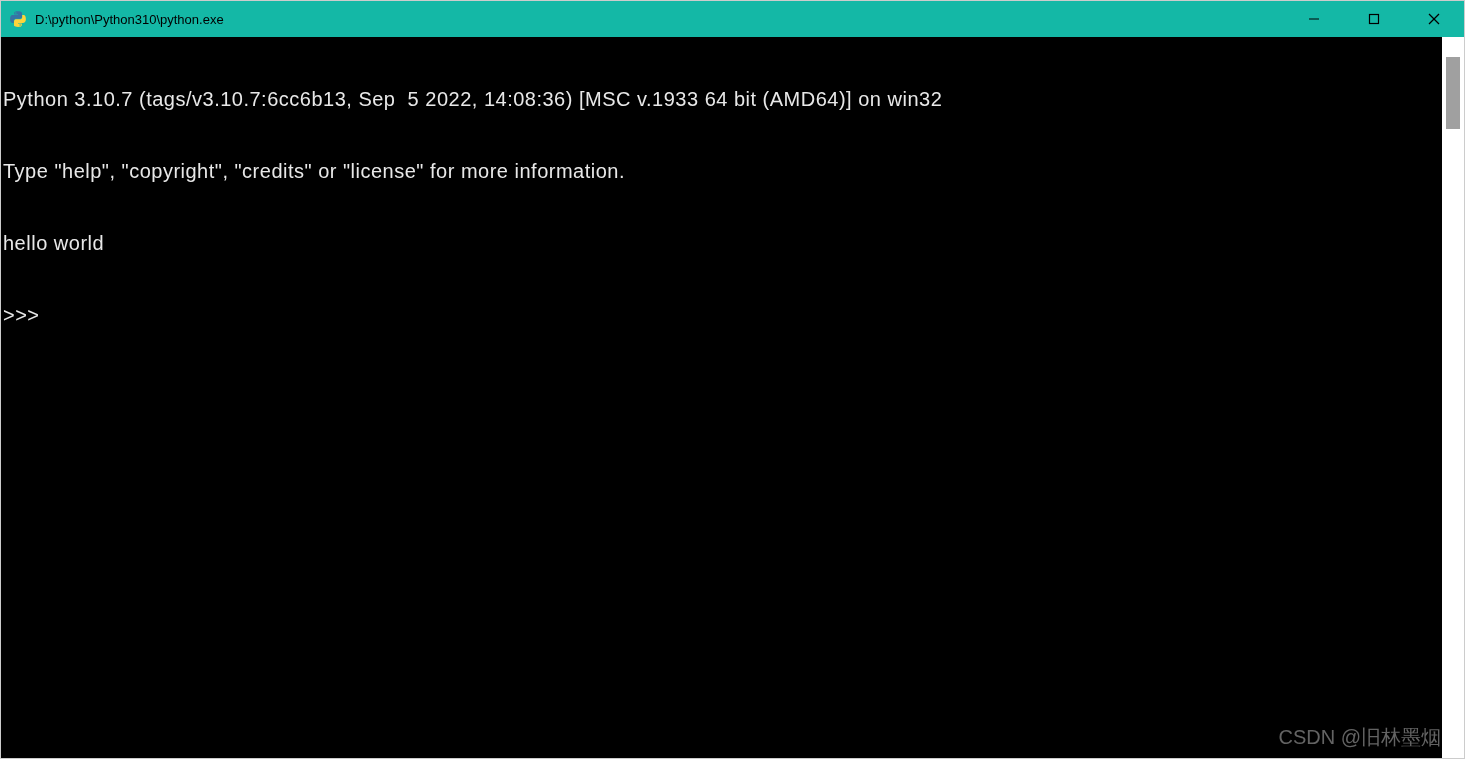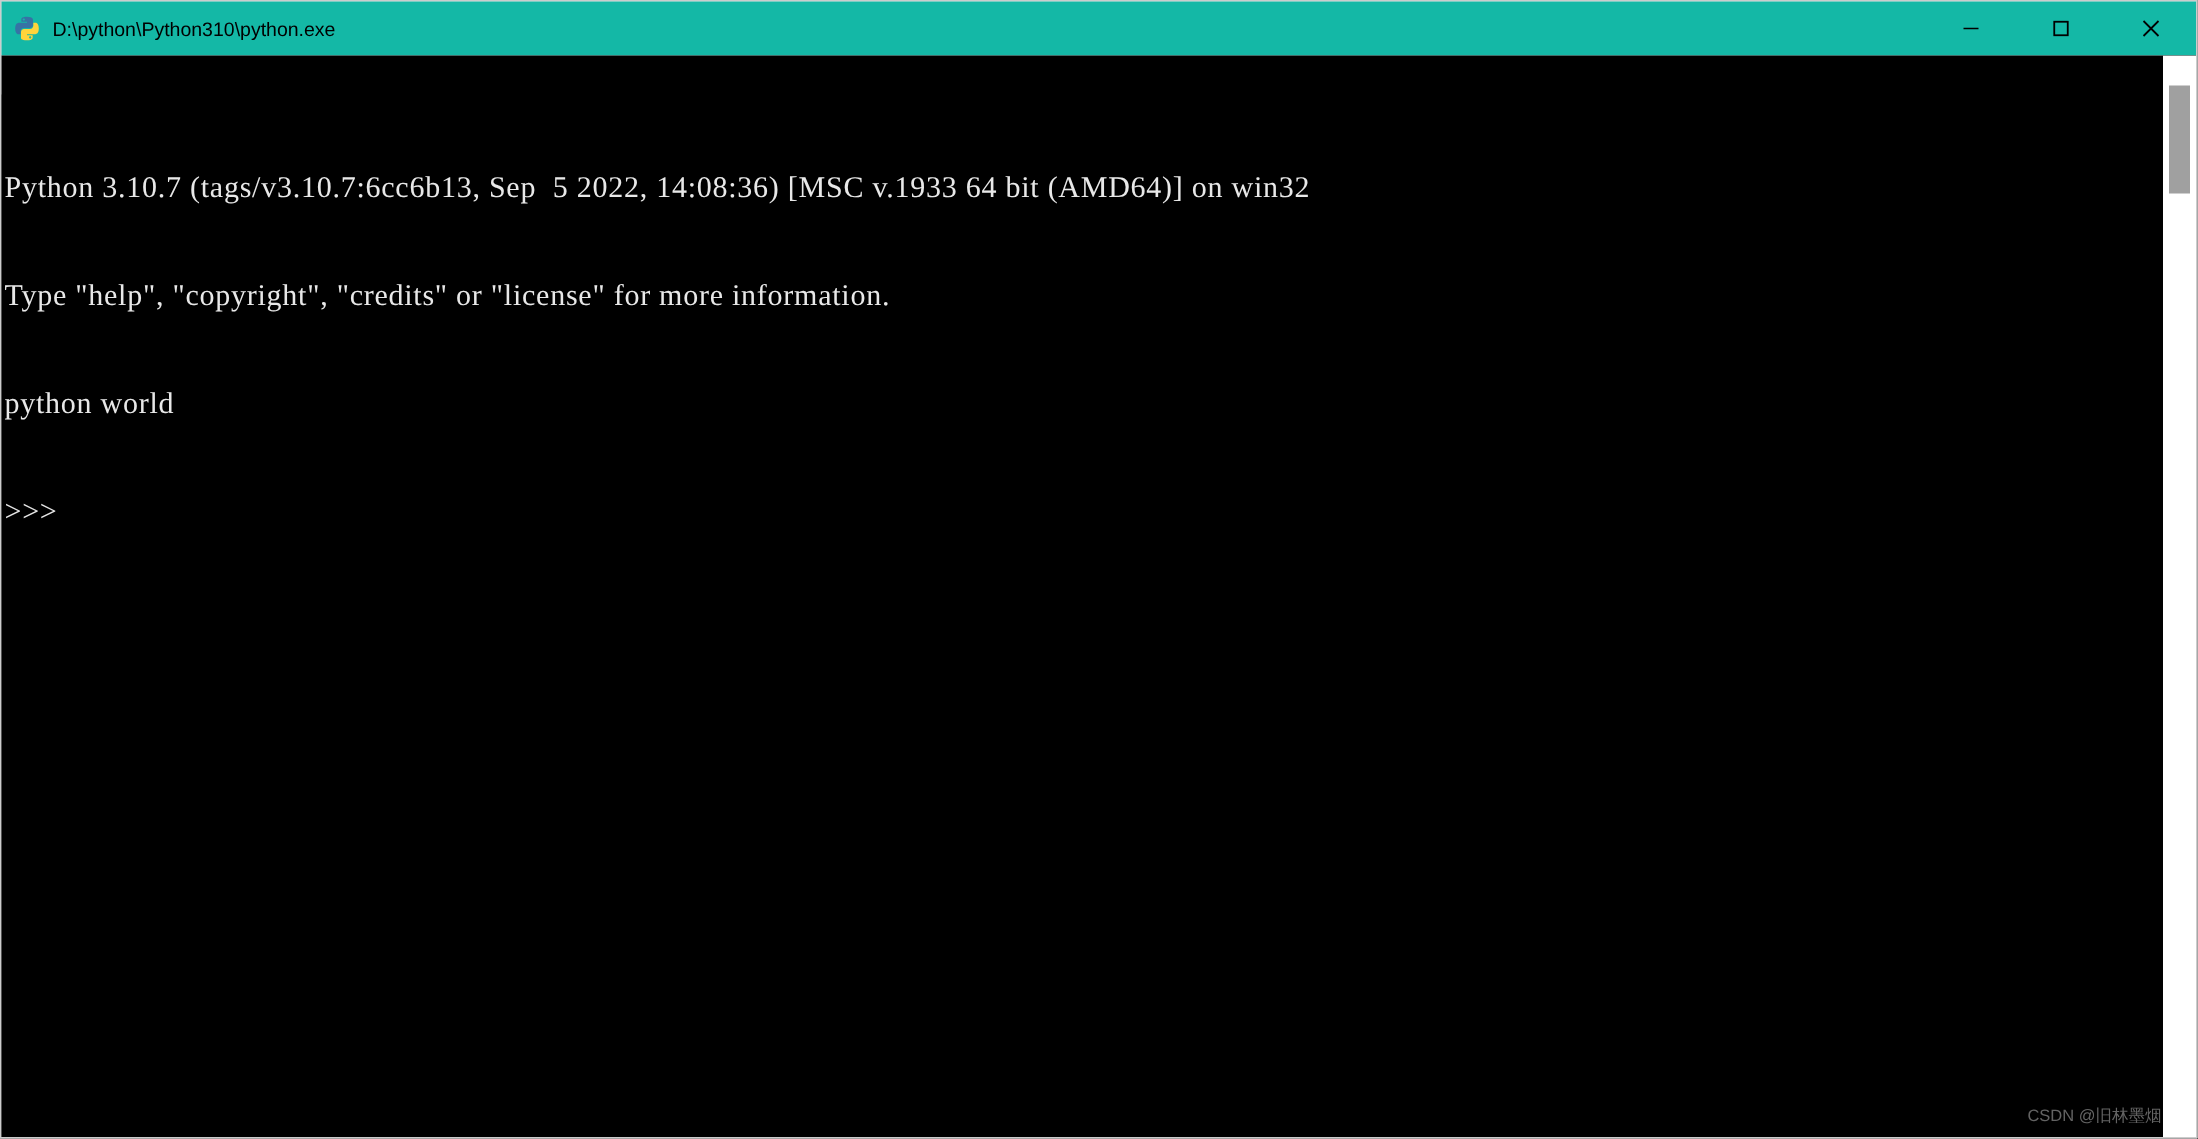--- a/index.html
+++ b/index.html
@@ -70,28 +70,27 @@
       flex: 1;
       display: flex;
       background: #000;
       overflow: hidden;
       position: relative;
     }
     .terminal-area {
       flex: 1;
       background: #000;
       color: #e8e8e8;
-      font-family: Liberation Serif, serif;
+      font-family: Liberation Sans, sans-serif;
       font-size: 20px;
       line-height: 24px;
       padding: 2px 2px;
       white-space: pre;
       overflow: hidden;
       letter-spacing: 0.5px;
-      margin-top: 26px;
     }
     .terminal-line {
       display: block;
     }
     .scroll-track {
       width: 22px;
       background: #fff;
       height: 100%;
       position: relative;
       flex-shrink: 0;
@@ -102,21 +101,21 @@
       left: 4px;
       width: 14px;
       height: 72px;
       background: #a0a0a0;
       border-radius: 0;
     }
     .watermark {
       position: absolute;
       right: 24px;
       bottom: 8px;
-      font-size: 11px;
+      font-size: 20px;
       color: rgba(180,180,180,0.55);
       font-family: "Microsoft YaHei", sans-serif;
       pointer-events: none;
     }
   </style>
 </head>
 <body>
 
 <div class="window">
   <div class="title-bar">
@@ -144,21 +143,21 @@
             <line x1="11" y1="1" x2="1" y2="11" stroke="#000" stroke-width="1.2"></line>
           </svg>
       </button>
     </div>
   </div>
 
   <div class="terminal-area-wrapper">
     <div class="terminal-area">
       <span class="terminal-line">Python 3.10.7 (tags/v3.10.7:6cc6b13, Sep  5 2022, 14:08:36) [MSC v.1933 64 bit (AMD64)] on win32</span>
       <span class="terminal-line">Type "help", "copyright", "credits" or "license" for more information.</span>
-      <span class="terminal-line">python world</span>
+      <span class="terminal-line">hello world</span>
       <span class="terminal-line">&gt;&gt;&gt; </span>
     </div>
     <div class="scroll-track">
       <div class="scroll-thumb"></div>
     </div>
   </div>
 </div>
 
 <div class="watermark">CSDN @旧林墨烟</div>
 

